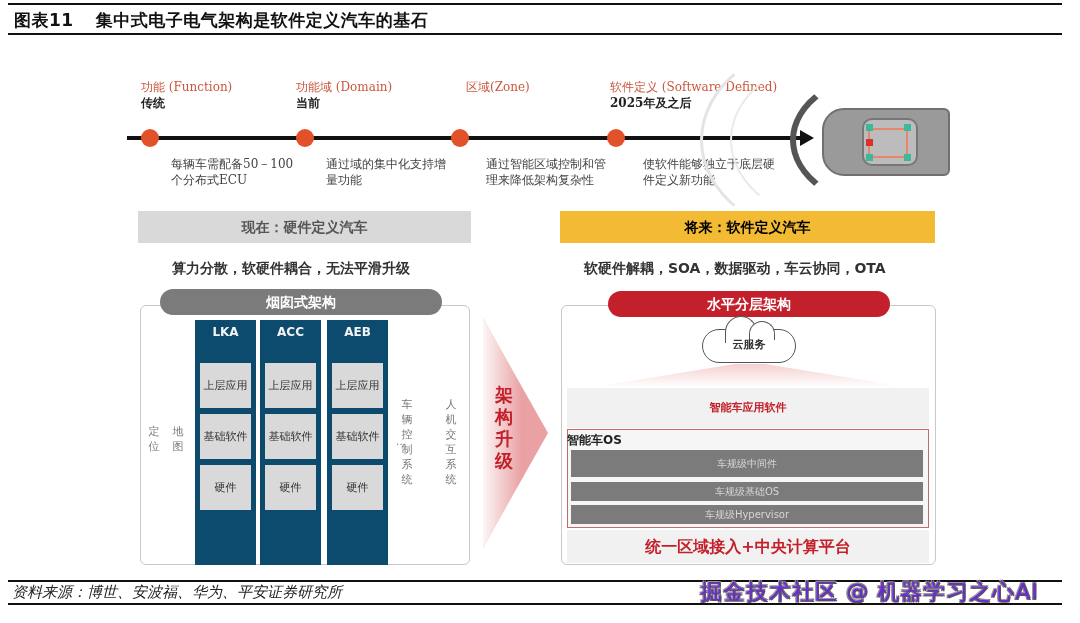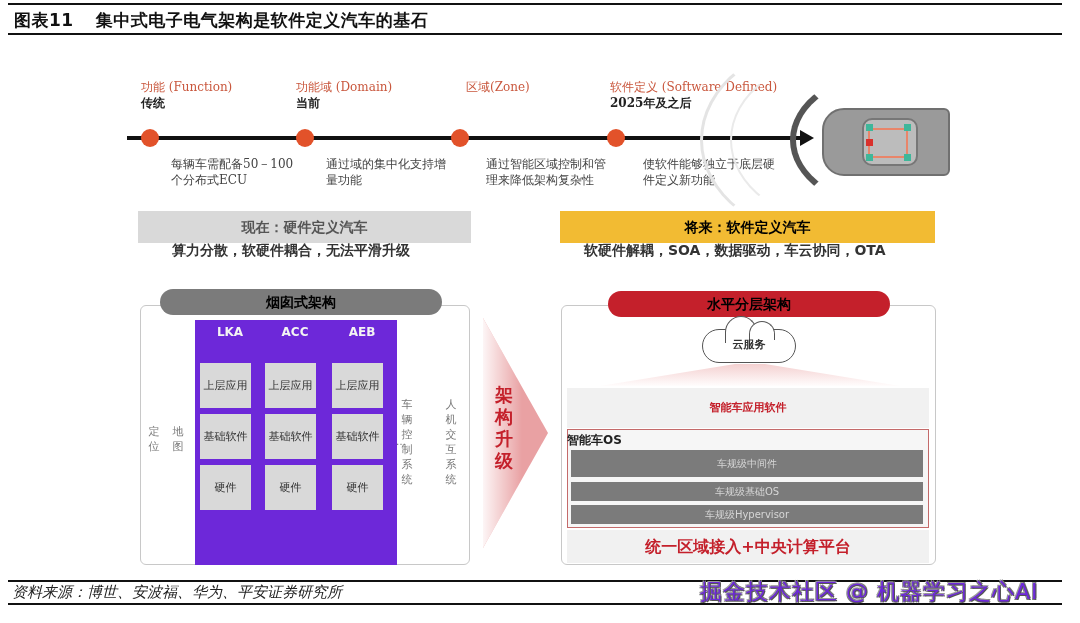--- a/index.html
+++ b/index.html
@@ -34,30 +34,30 @@
   .car { position: absolute; left: 822px; top: 108px; width: 128px; height: 68px; background: #9a9a9a; border-radius: 22px 6px 6px 22px; border: 2px solid #707070; }
   .car .cabin { position: absolute; left: 38px; top: 8px; width: 56px; height: 48px; background: #bcbcbc; border-radius: 10px; border: 2px solid #777; }
   .car .node { position: absolute; width: 7px; height: 7px; background: #3fb79a; }
   .car .node.red { background: #d9312c; }
   .car .link { position: absolute; background: #e9856a; }
 
   
   .banner { position: absolute; height: 32px; line-height: 32px; text-align: center; font-size: 14px; font-weight: bold; }
   .banner.now { left: 138px; top: 211px; width: 333px; background: #d9d9d9; color: #555; }
   .banner.future { left: 560px; top: 211px; width: 375px; background: #f2bb33; color: #000000; }
-  .tagline { position: absolute; top: 242px; font-size: 14px; font-weight: bold; color: #333; white-space: nowrap; }
+  .tagline { position: absolute; top: 260px; font-size: 14px; font-weight: bold; color: #333; white-space: nowrap; }
 
   
   .panel { position: absolute; border: 1px solid #c8c8c8; border-radius: 6px; background: #fff; }
   .panel.left { left: 140px; top: 305px; width: 330px; height: 260px; }
-  .pill { position: absolute; height: 26px; line-height: 26px; border-radius: 13px; text-align: center; color: #000000; font-weight: bold; font-size: 14px; }
+  .pill { position: absolute; height: 26px; line-height: 26px; border-radius: 13px; text-align: center; color: #ffffff; font-weight: bold; font-size: 14px; }
   .pill.gray { left: 160px; top: 289px; width: 282px; background: #7b7b7b; }
   .pill.red { left: 608px; top: 291px; width: 282px; background: #c4202b; }
 
-  .col { position: absolute; top: 320px; width: 70px; height: 245px; background: #6d28d9; }
+  .col { position: absolute; top: 320px; width: 61px; height: 245px; background: #0c4a6e; }
   .col .col-h { position: absolute; top: 5px; left: 0; width: 100%; text-align: center; color: #f3f3f3; font-size: 12px; font-weight: bold; }
   .col .cell { position: absolute; left: 5px; width: 51px; height: 45px; background: #d9d9d9; display: flex; align-items: center; justify-content: center; font-size: 11px; color: #333; }
   .vtext { position: absolute; font-size: 11px; color: #777; line-height: 15px; width: 12px; text-align: center; }
   .dots { position: absolute; left: 396px; top: 436px; font-size: 10px; color: #777; }
 
   
   .upgrade-arrow { position: absolute; left: 483px; top: 318px; width: 0; height: 0;
     border-top: 115px solid transparent; border-bottom: 115px solid transparent; border-left: 65px solid #e9a1a3; }
   .upgrade-arrow-core { position: absolute; left: 483px; top: 318px; width: 65px; height: 230px;
     background: linear-gradient(90deg, rgba(255,255,255,0.9) 0%, rgba(255,255,255,0) 60%); clip-path: polygon(0 0, 100% 50%, 0 100%); }

